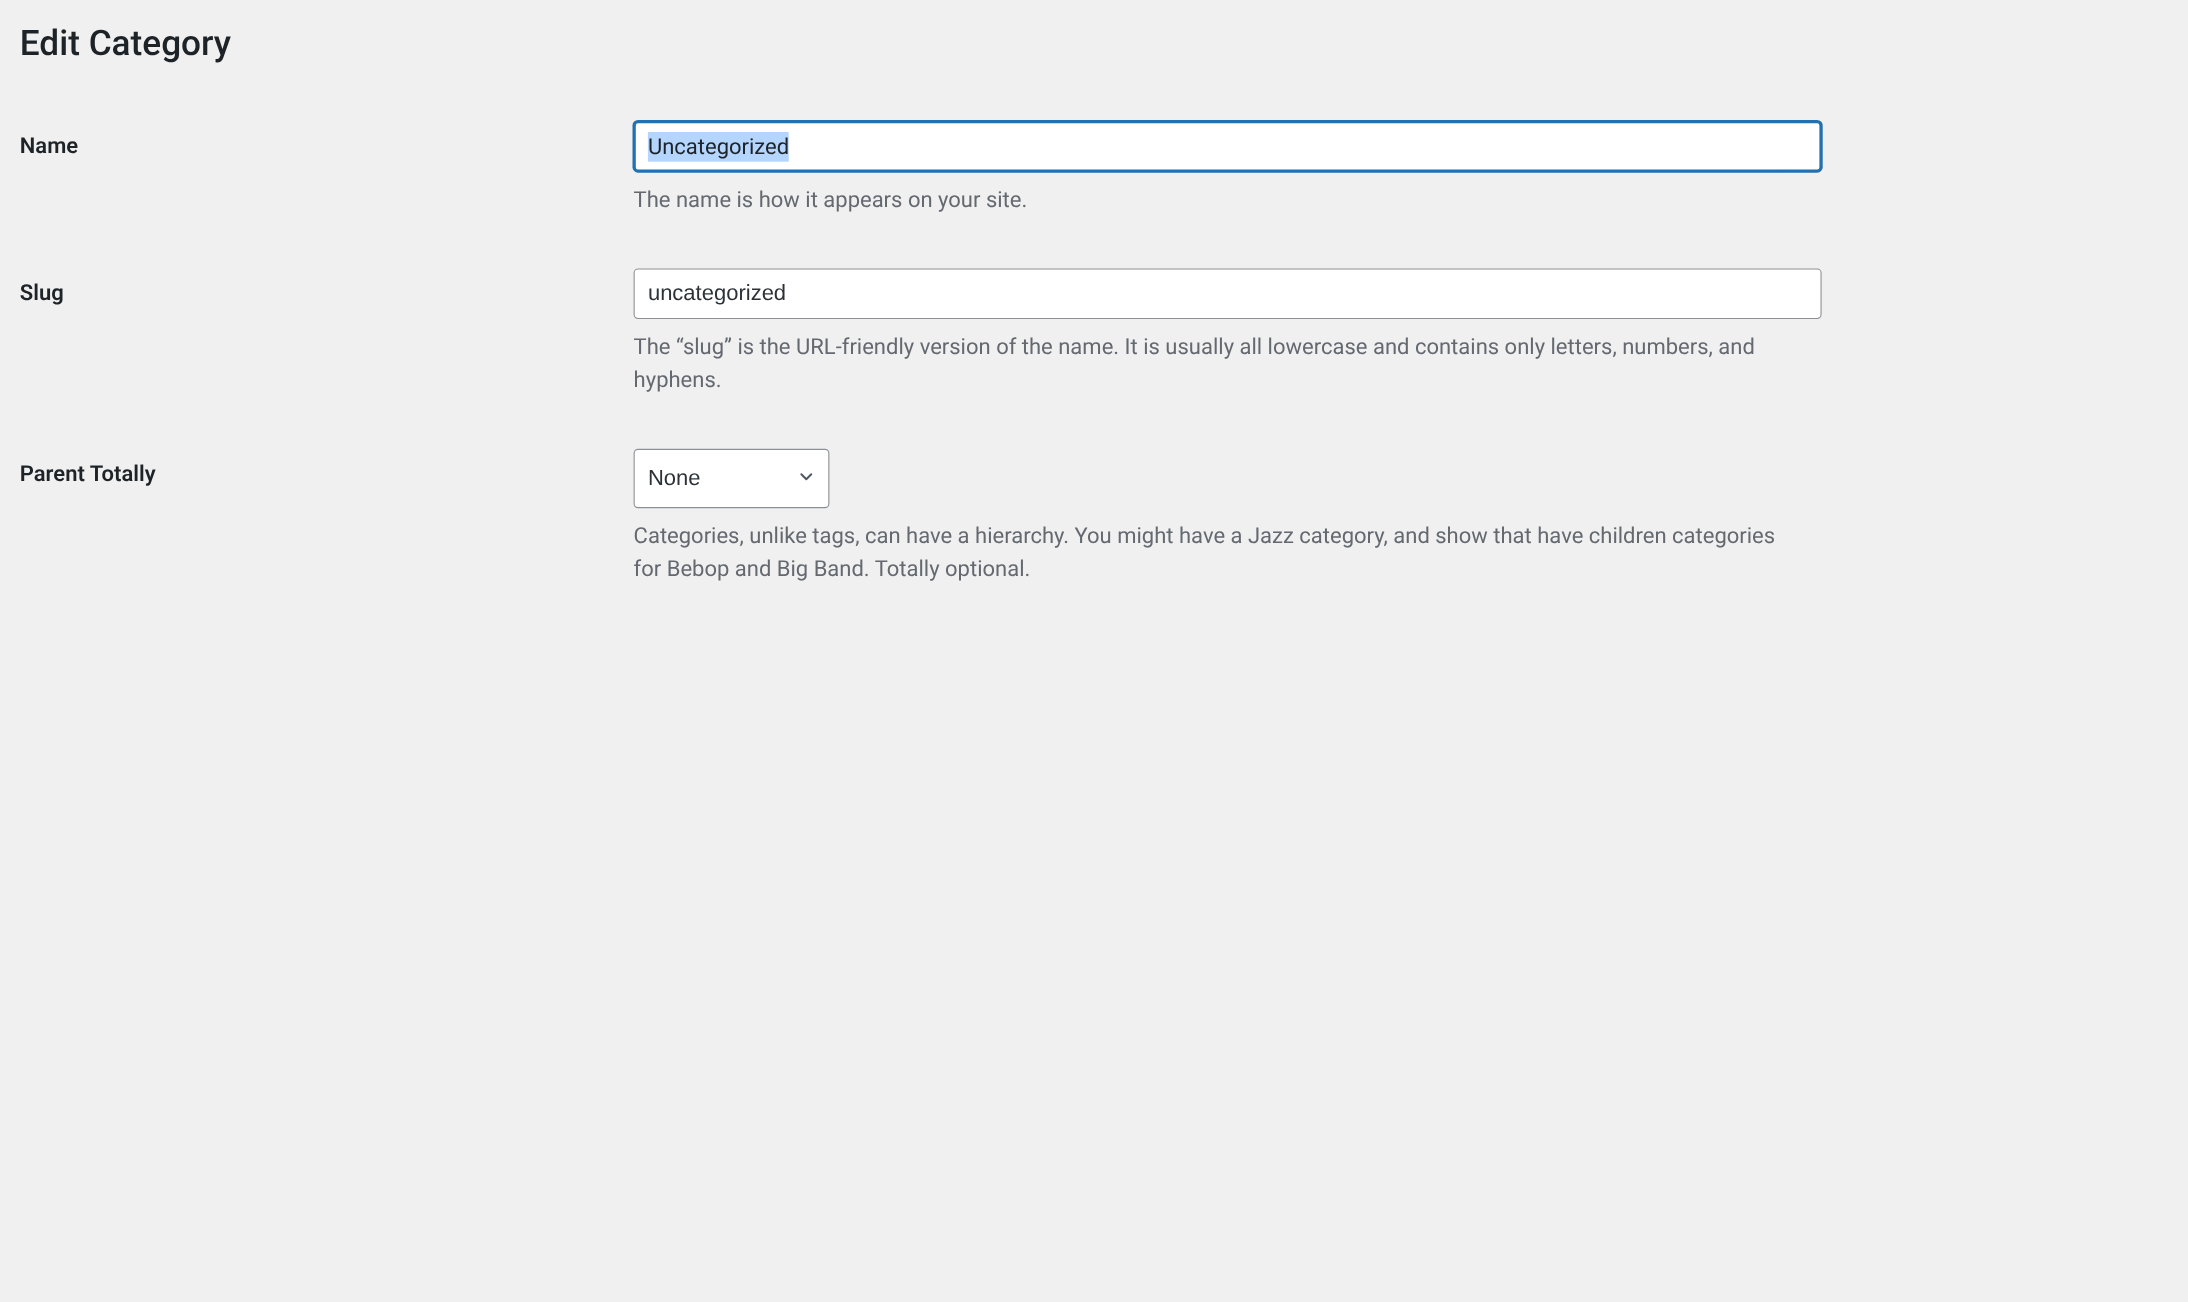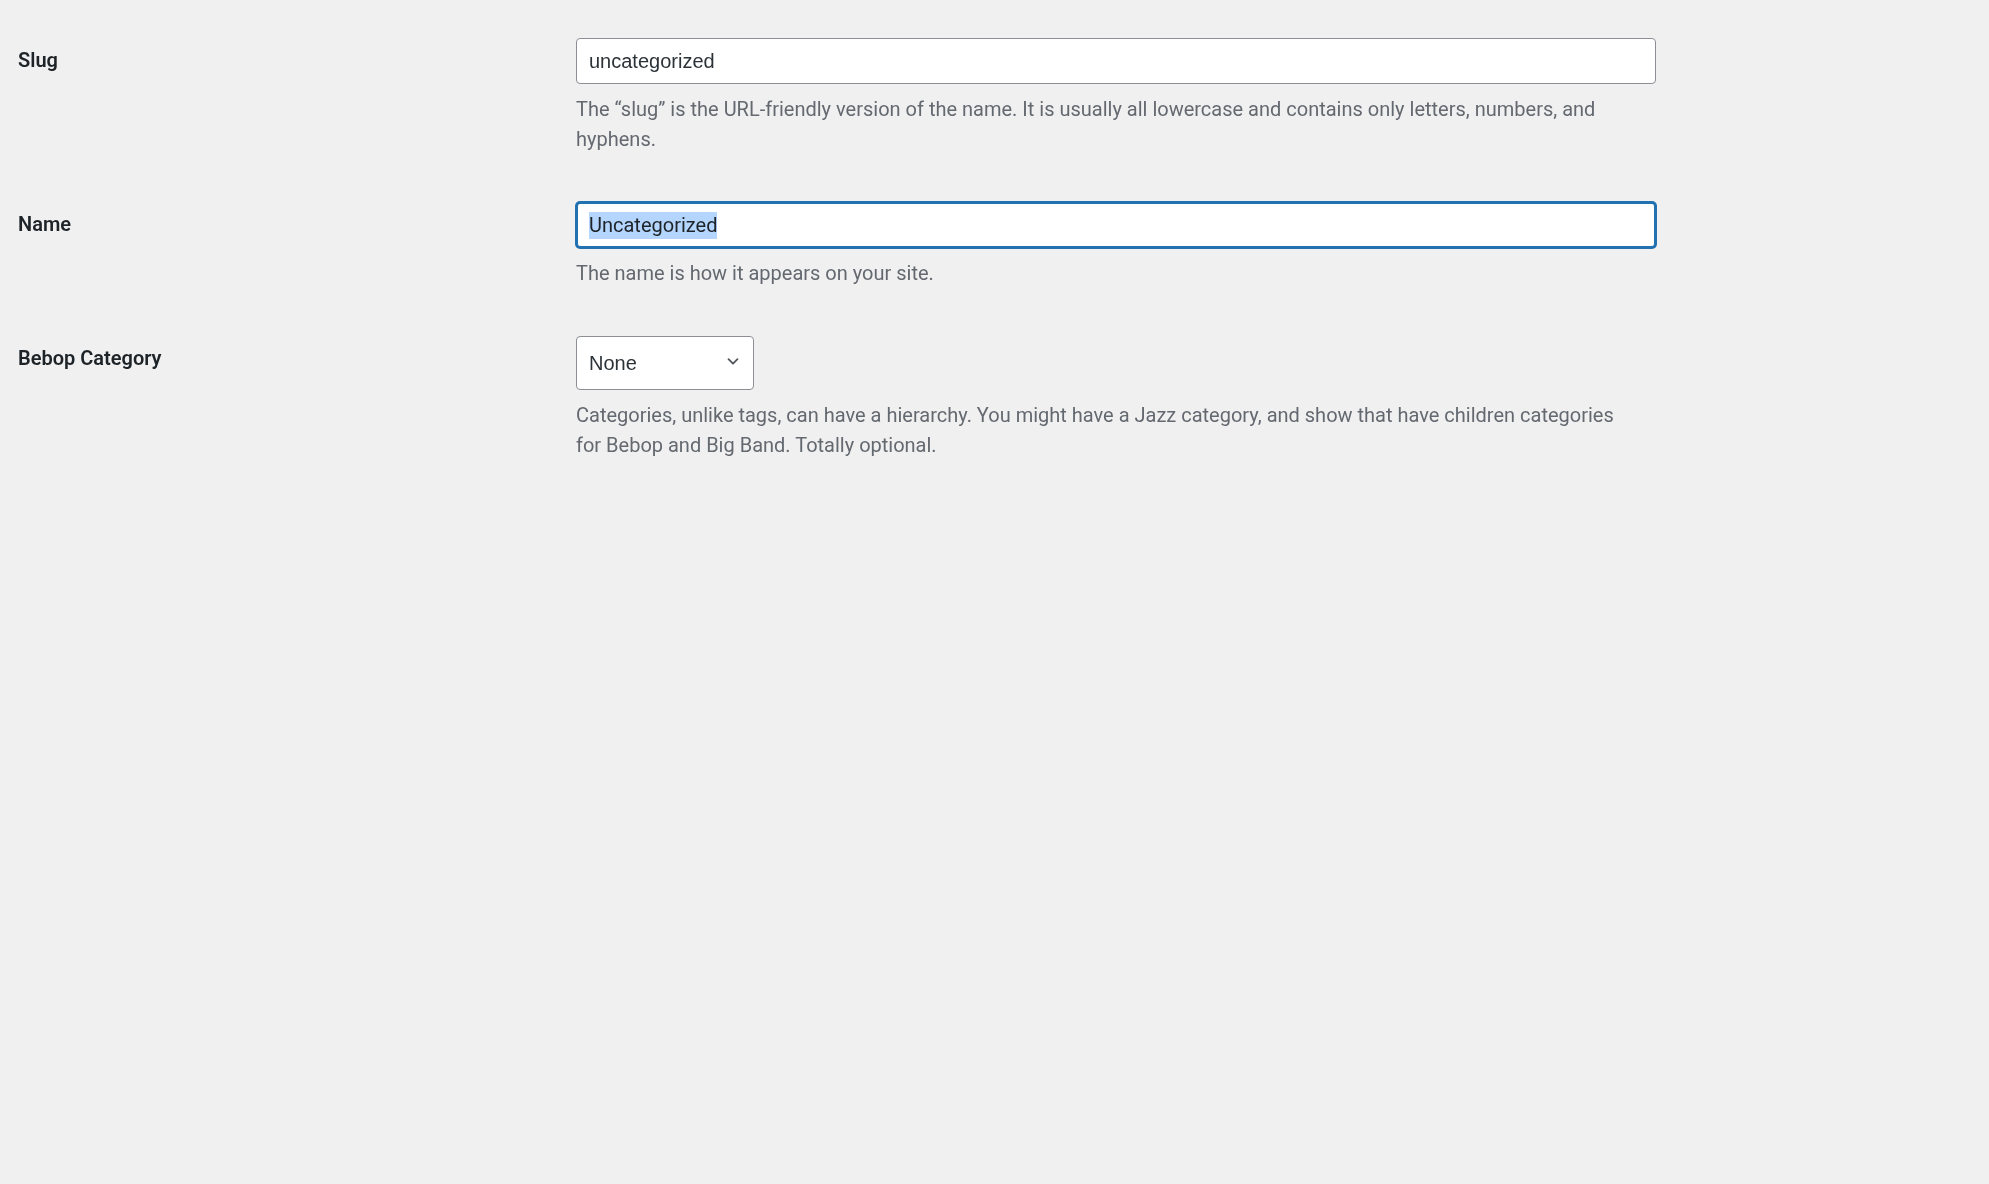--- a/index.html
+++ b/index.html
@@ -110,51 +110,52 @@
       border-radius: 4px;
       padding: 7px 11px;
       display: flex;
       align-items: center;
     }
   </style>
 </head>
 <body>
 
 <div class="wrap">
+  <h1 class="page-title">Edit Category</h1>
 
   <table class="form-table">
 
     <tbody>
         <tr>
-      <th>
-        <label>Slug</label>
-      </th>
-      <td class="field-col">
-        <input type="text" class="regular-text" value="uncategorized" style="">
-        <p class="description">The “slug” is the URL-friendly version of the name. It is usually all lowercase and contains only letters, numbers, and hyphens.</p>
-      </td>
-    </tr>
-
-    <tr>
       <th>
         <label>Name</label>
       </th>
       <td class="field-col">
         <div class="name-input-overlay">
           <div class="fake-input">
             <span class="sel-highlight">Uncategorized</span>
           </div>
         </div>
         <p class="description">The name is how it appears on your site.</p>
       </td>
     </tr>
 
     <tr>
       <th>
-        <label>Bebop Category</label>
+        <label>Slug</label>
+      </th>
+      <td class="field-col">
+        <input type="text" class="regular-text" value="uncategorized" style="">
+        <p class="description">The “slug” is the URL-friendly version of the name. It is usually all lowercase and contains only letters, numbers, and hyphens.</p>
+      </td>
+    </tr>
+
+    <tr>
+      <th>
+        <label>Parent Totally</label>
       </th>
       <td class="field-col">
         <span class="select-wrap">
           <select class="regular-select">
             <option>None</option>
           </select>
           <span class="chev">
             <svg width="18" height="18" viewBox="0 0 20 20" fill="none" stroke="#50575e" stroke-width="2" stroke-linecap="round" stroke-linejoin="round">
                   <polyline points="5 8 10 13 15 8"></polyline>
                 </svg>

